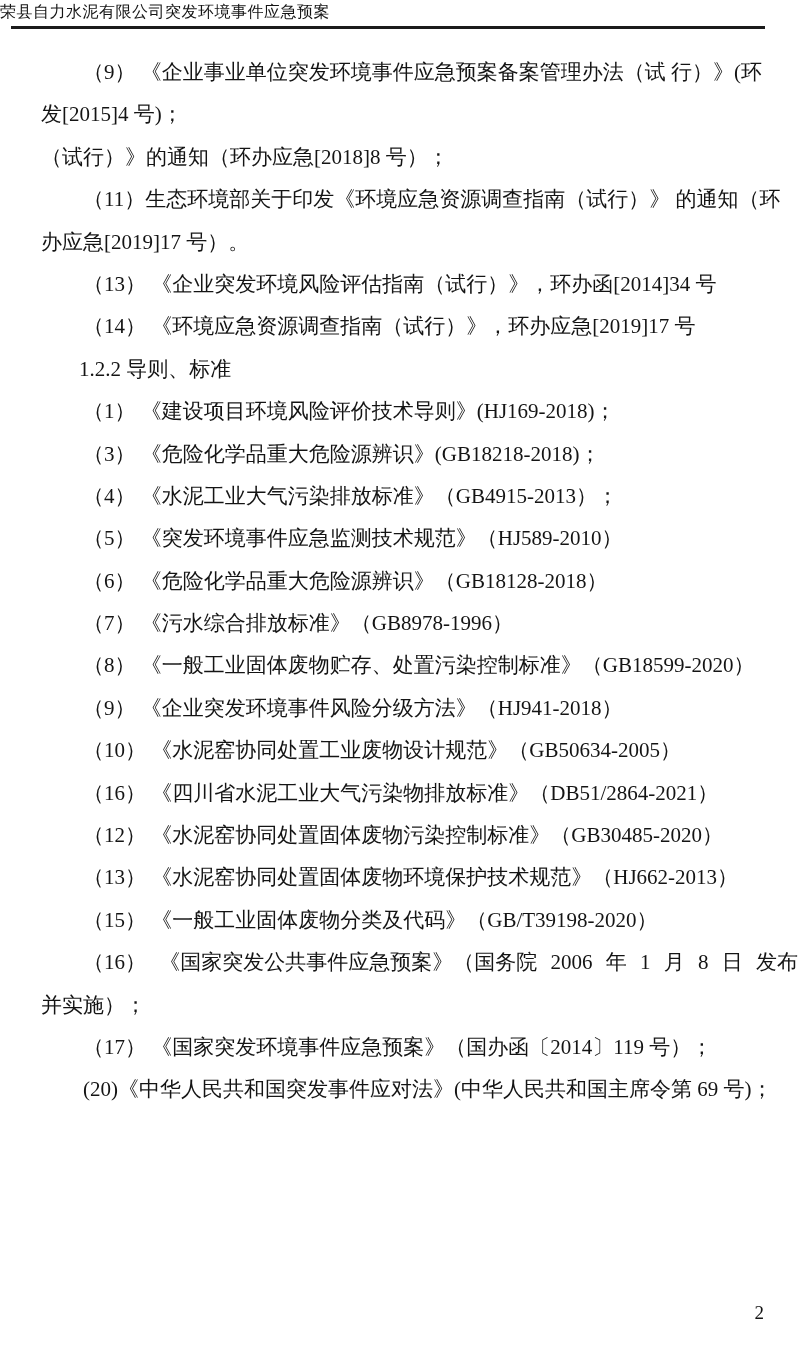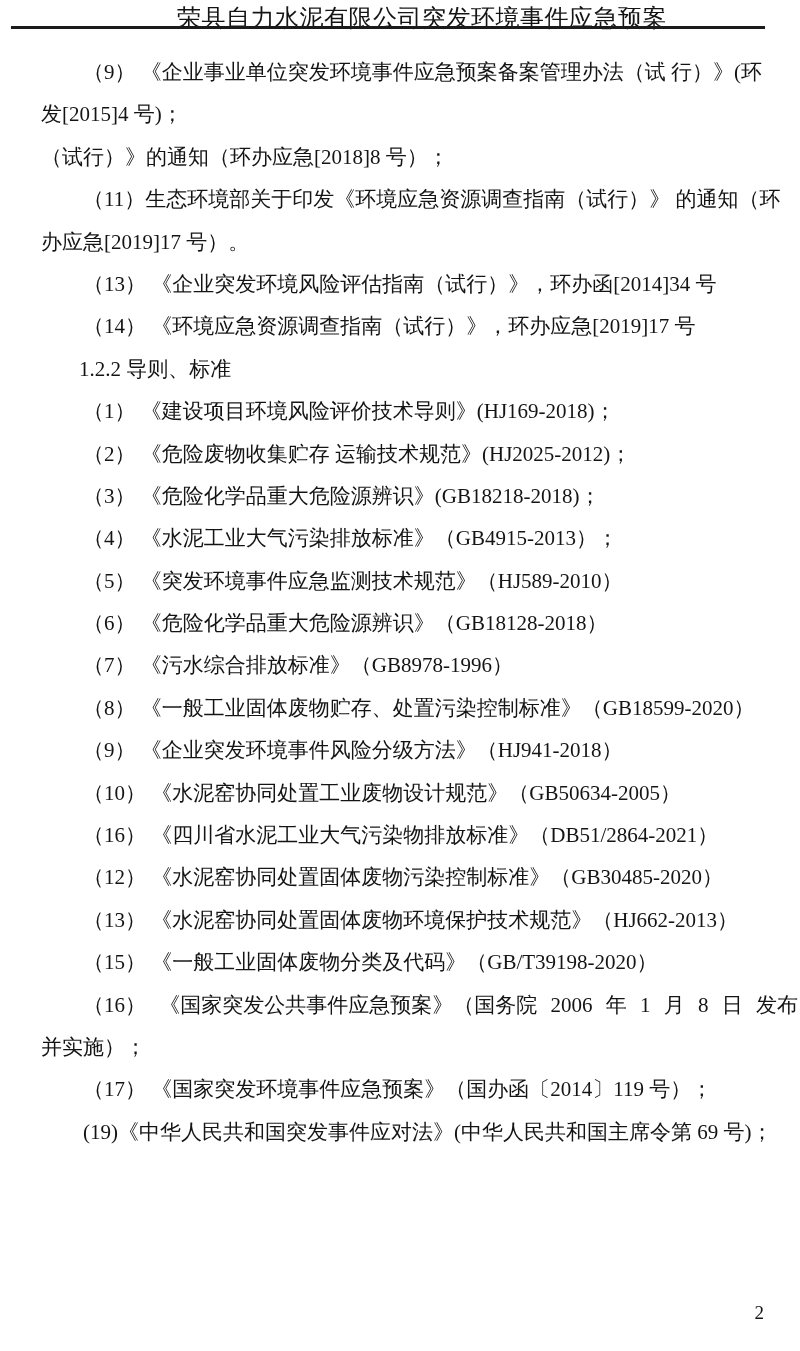--- a/index.html
+++ b/index.html
@@ -10,25 +10,23 @@
     background: #ffffff;
     overflow: hidden;
     font-family: "Liberation Serif", "DejaVu Serif", serif;
     color: #141414;
   }
   .header-title {
     position: absolute;
     top: 2px;
     left: 0;
     right: 0;
-    text-align: center;
-    font-size: 24px;
+    font-size: 16px;
     letter-spacing: 0.5px;
     white-space: pre;
-    padding-left: 44px;
   }
   .header-rule {
     position: absolute;
     top: 26px;
     left: 11px;
     width: 754px;
     height: 0;
     border-top: 3px solid #1b1b1b;
   }
   .doc-body {
@@ -68,34 +66,33 @@
   <div class="doc-body">
       <div class="line first">（9） 《企业事业单位突发环境事件应急预案备案管理办法（试 行）》(环</div>
       <div class="line cont">发[2015]4 号)；</div>
       <div class="line cont">（试行）》的通知（环办应急[2018]8 号）；</div>
       <div class="line first">（11）生态环境部关于印发《环境应急资源调查指南（试行）》 的通知（环</div>
       <div class="line cont">办应急[2019]17 号）。</div>
       <div class="line first">（13） 《企业突发环境风险评估指南（试行）》，环办函[2014]34 号</div>
       <div class="line first">（14） 《环境应急资源调查指南（试行）》，环办应急[2019]17 号</div>
       <div class="line heading">1.2.2 导则、标准</div>
       <div class="line first">（1） 《建设项目环境风险评价技术导则》(HJ169-2018)；</div>
-      <div class="line first">（2） 《危险废物收集贮存 运输技术规范》(HJ2025-2012)；</div>
       <div class="line first">（3） 《危险化学品重大危险源辨识》(GB18218-2018)；</div>
       <div class="line first">（4） 《水泥工业大气污染排放标准》（GB4915-2013）；</div>
       <div class="line first">（5） 《突发环境事件应急监测技术规范》（HJ589-2010）</div>
       <div class="line first">（6） 《危险化学品重大危险源辨识》（GB18128-2018）</div>
       <div class="line first">（7） 《污水综合排放标准》（GB8978-1996）</div>
       <div class="line first">（8） 《一般工业固体废物贮存、处置污染控制标准》（GB18599-2020）</div>
       <div class="line first">（9） 《企业突发环境事件风险分级方法》（HJ941-2018）</div>
       <div class="line first">（10） 《水泥窑协同处置工业废物设计规范》（GB50634-2005）</div>
       <div class="line first">（16） 《四川省水泥工业大气污染物排放标准》（DB51/2864-2021）</div>
       <div class="line first">（12） 《水泥窑协同处置固体废物污染控制标准》（GB30485-2020）</div>
       <div class="line first">（13） 《水泥窑协同处置固体废物环境保护技术规范》（HJ662-2013）</div>
       <div class="line first">（15） 《一般工业固体废物分类及代码》（GB/T39198-2020）</div>
       <div class="line first wide">（16） 《国家突发公共事件应急预案》（国务院 2006 年 1 月 8 日 发布</div>
       <div class="line cont">并实施）；</div>
       <div class="line first">（17） 《国家突发环境事件应急预案》（国办函〔2014〕119 号）；</div>
-      <div class="line first">(19)《中华人民共和国突发事件应对法》(中华人民共和国主席令第 69 号)；</div>
+      <div class="line first">(20)《中华人民共和国突发事件应对法》(中华人民共和国主席令第 69 号)；</div>
     </div>
 
   <div class="page-number">2</div>
 
 </div>
 
 </body></html>

